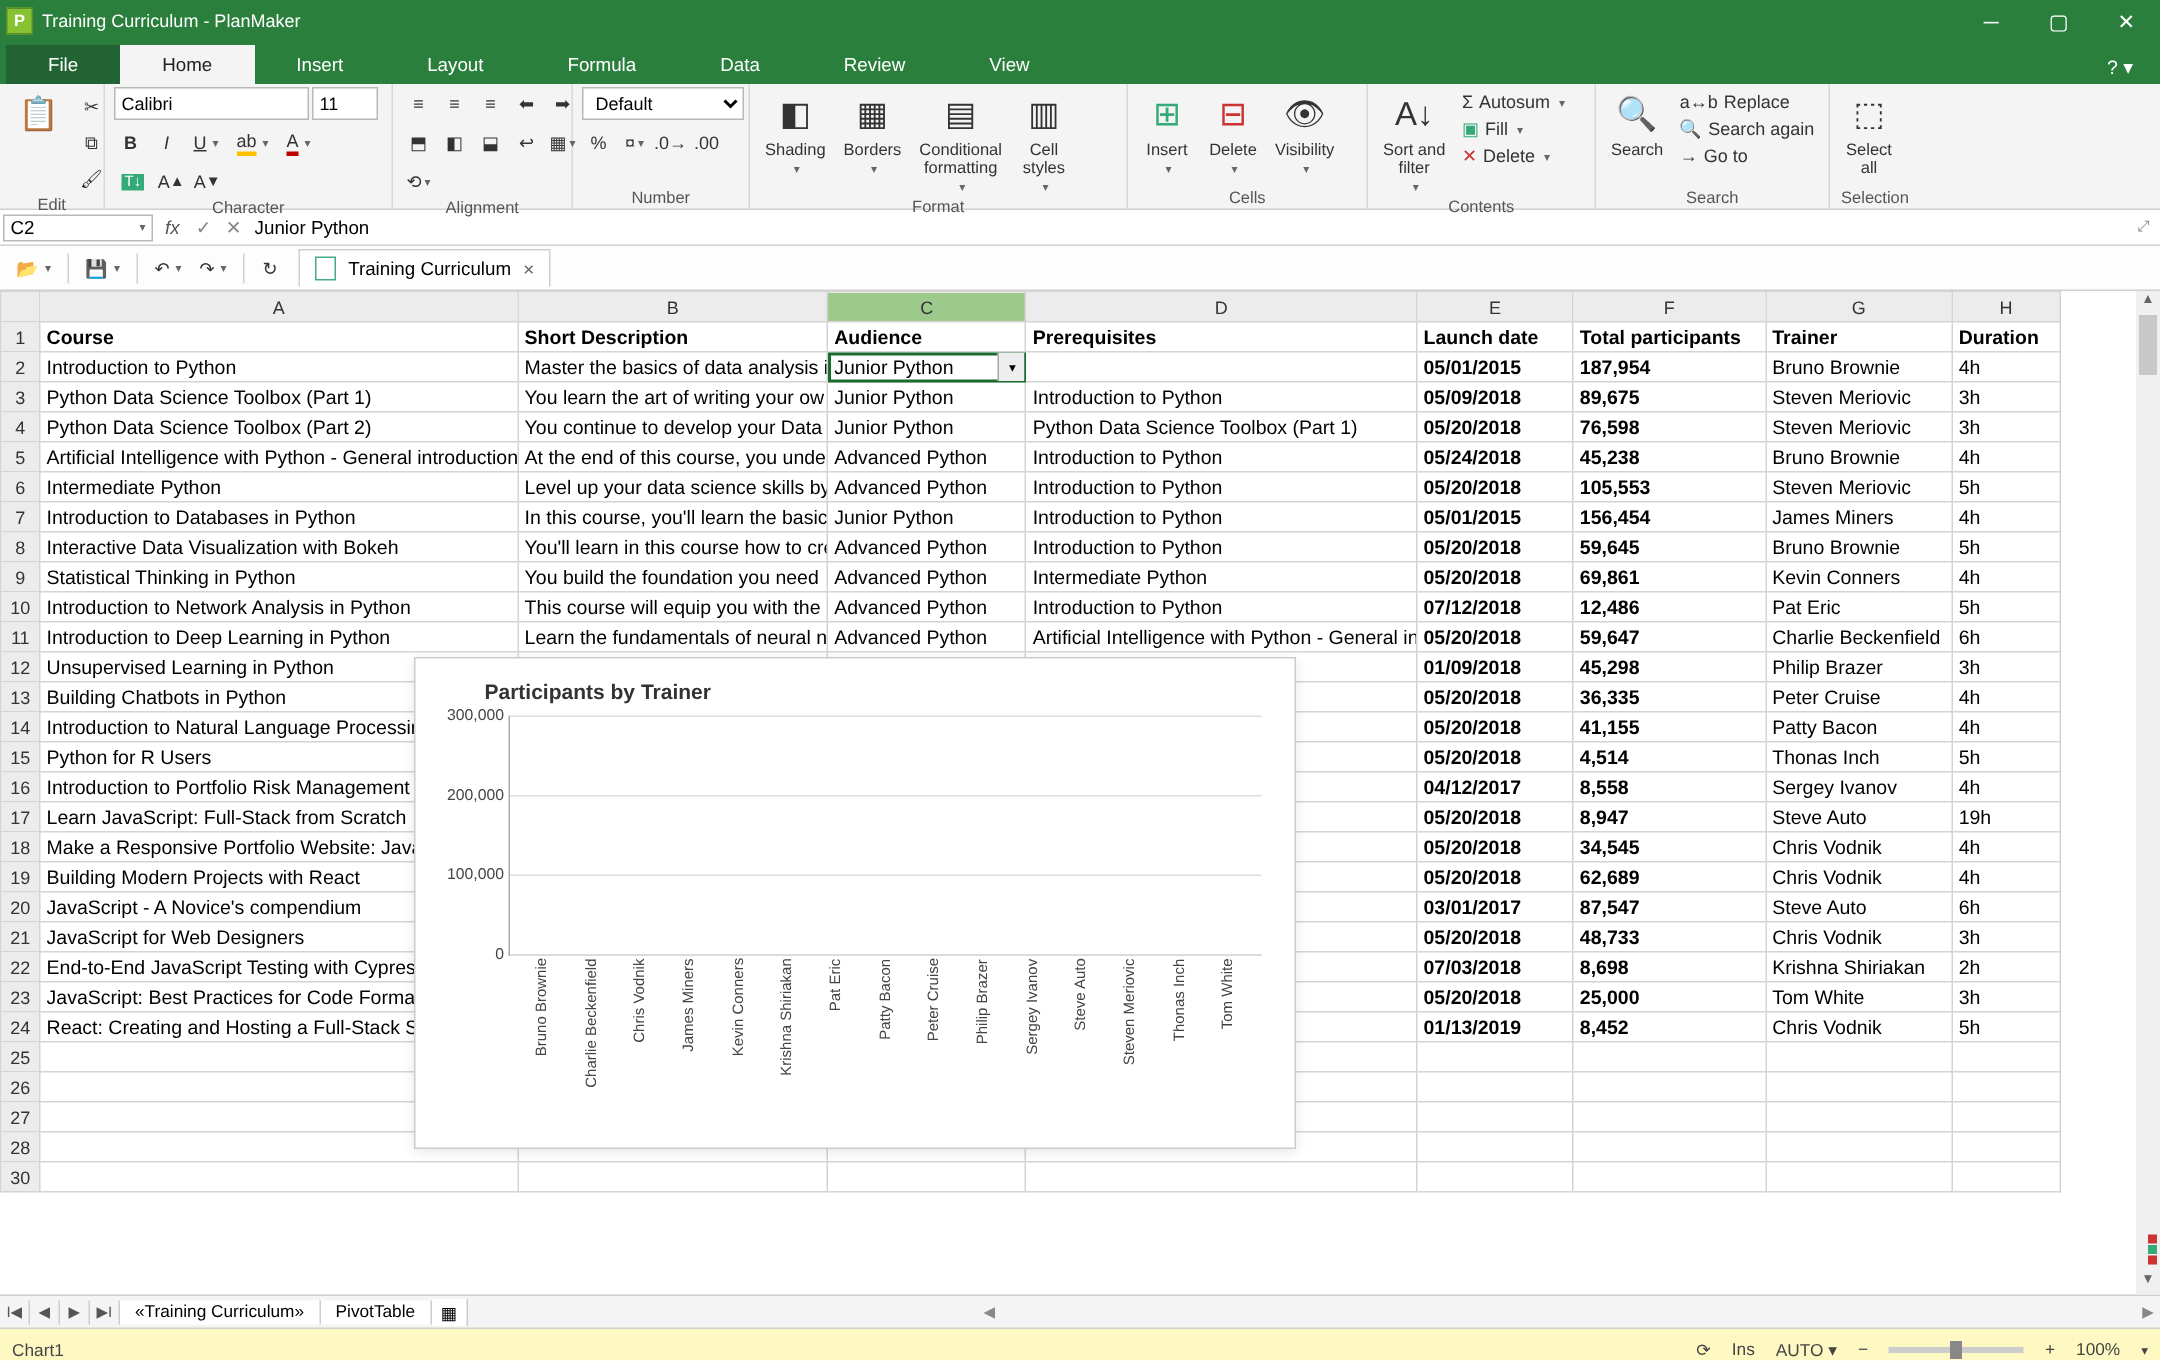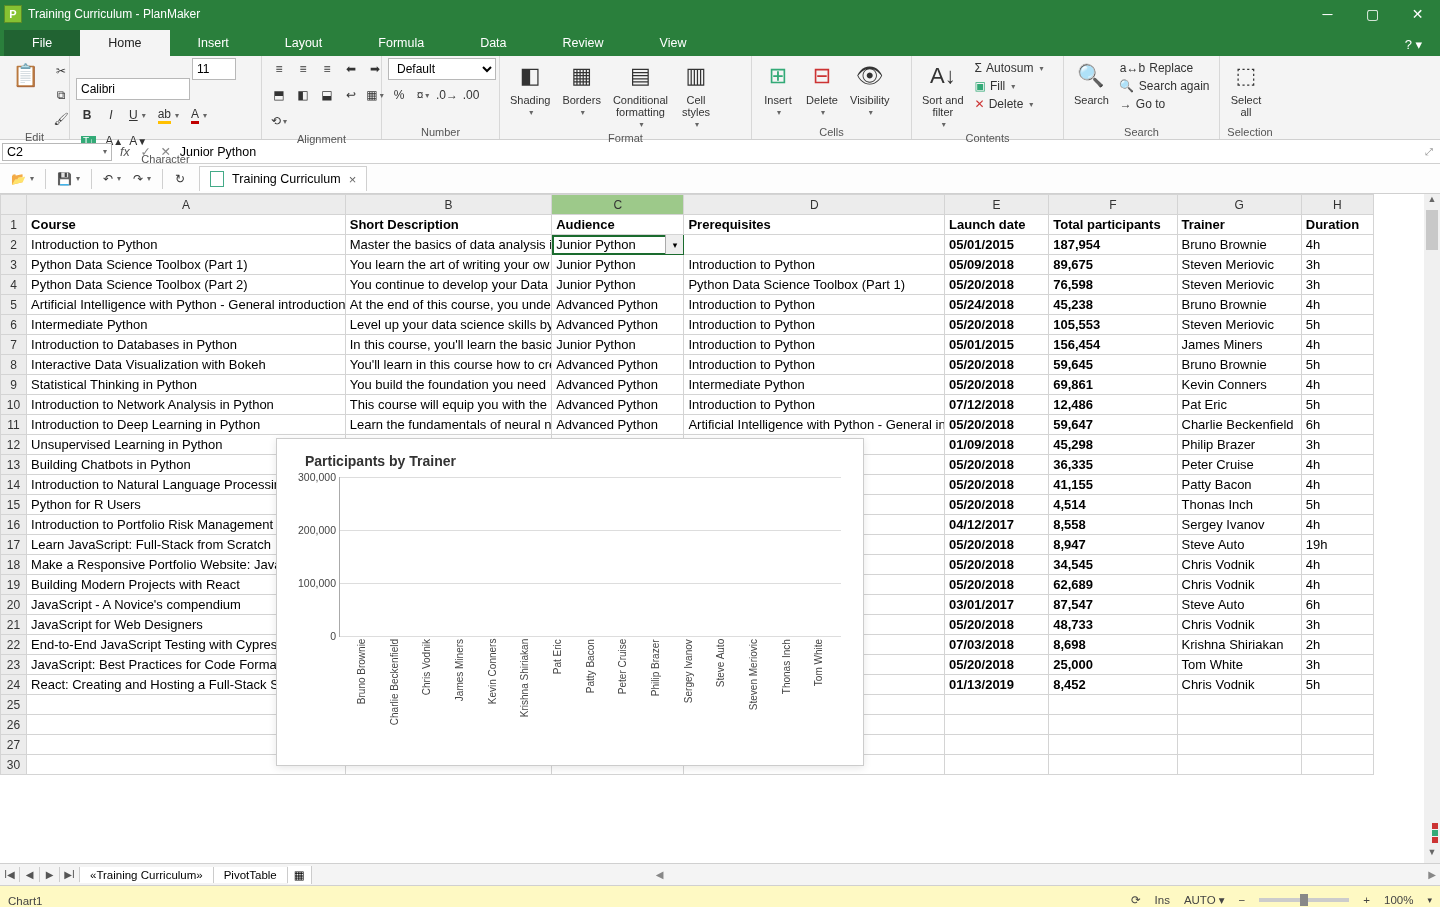--- a/index.html
+++ b/index.html
@@ -19,32 +19,32 @@
 .menubar .tab.active { background: #f4f4f4; color: #222; }
 .menubar .help { margin-left: auto; margin-right: 10px; color: #fff; font-size: 13px; padding: 4px 8px; }
 
 
 .ribbon { height: 84px; background: #f4f4f4; border-bottom: 1px solid #d0d0d0; display: flex; }
 .rgroup { border-right: 1px solid #d8d8d8; padding: 2px 6px 1px 6px; display: flex; flex-direction: column; }
 .rgroup .body { flex: 1; display: flex; align-items: flex-start; gap: 4px; }
 .rgroup .label { text-align: center; font-size: 11px; color: #555; padding-top: 1px; }
 .stack { display: flex; flex-direction: column; gap: 2px; }
 .fontbox, .sizebox, .stylebox { border: 1px solid #b8b8b8; background: #fff; font-size: 12px; padding: 2px 4px; height: 22px; }
-.fontbox { width: 114px; margin-top: 20px; } .sizebox { width: 44px; } .stylebox { width: 108px; }
+.fontbox { width: 130px; } .sizebox { width: 44px; } .stylebox { width: 108px; }
 .btnrow { display: flex; gap: 2px; }
 .ibtn { width: 22px; height: 22px; display: flex; align-items: center; justify-content: center; font-size: 12px; color: #333; cursor: pointer; border: 1px solid transparent; }
 .ibtn.wide { width: auto; padding: 0 4px; gap: 2px; }
 .bigbtn { display: flex; flex-direction: column; align-items: center; gap: 2px; cursor: pointer; padding: 2px 4px; font-size: 11px; color: #333; text-align: center; }
 .bigbtn .bicon { width: 32px; height: 32px; display: flex; align-items: center; justify-content: center; font-size: 22px; }
 .sidebtn { font-size: 12px; color: #333; display: flex; align-items: center; gap: 4px; padding: 1px 3px; cursor: pointer; white-space: nowrap; }
 .drop::after { content: "▾"; font-size: 8px; margin-left: 2px; color: #666; }
 
 
 .formulabar { height: 24px; border-bottom: 1px solid #d0d0d0; display: flex; align-items: center; font-size: 12.5px; background: #fff; }
-.namebox { width: 110px; border: 1px solid #b8b8b8; margin: 1px 2px; padding: 1px 4px; background: #fff; display: flex; justify-content: space-between; align-items: center; }
+.namebox { width: 100px; border: 1px solid #b8b8b8; margin: 1px 2px; padding: 1px 4px; background: #fff; display: flex; justify-content: space-between; align-items: center; }
 .fx { padding: 0 6px; font-style: italic; color: #555; }
 .fbtn { width: 20px; text-align: center; color: #888; }
 .finput { flex: 1; padding: 0 4px; }
 .expand { width: 22px; text-align: center; color: #888; font-size: 10px; }
 
 
 .qtoolbar { height: 30px; border-bottom: 1px solid #d0d0d0; display: flex; align-items: center; gap: 2px; padding: 0 6px; font-size: 13px; background: #fdfdfd; }
 .qtoolbar .sep { width: 1px; height: 20px; background: #d0d0d0; margin: 0 4px; }
 .doc-tab { display: flex; align-items: center; gap: 8px; border: 1px solid #d0d0d0; border-bottom: none; padding: 4px 10px; font-size: 12.5px; margin-left: 6px; background: #fff; }
 .doc-tab .dicon { width: 14px; height: 16px; background: #fff; border: 1px solid #4a8; position: relative; }
@@ -61,21 +61,21 @@
 table.sheet tr.hdr td { font-weight: bold; background: #fff; }
 td.num { text-align: right; font-weight: bold; }
 td.selcell { outline: 2px solid #1a6b2e; outline-offset: -2px; position: relative; }
 td.selcell .dropbtn { position: absolute; right: 0; top: 0; bottom: 0; width: 18px; background: #eee; border-left: 1px solid #aaa; display: flex; align-items: center; justify-content: center; font-size: 9px; }
 
 
 .cA{width:318px}.cB{width:206px}.cC{width:132px}.cD{width:260px}.cE{width:104px}.cF{width:128px}.cG{width:124px}.cH{width:72px}
 
 
 .chart { position: absolute; left: 276px; top: 244px; width: 588px; height: 328px; background: #fff; border: 1px solid #ccc; box-shadow: 0 2px 8px rgba(0,0,0,.1); padding: 10px 12px 4px 12px; }
-.chart .ctitle { font-size: 14px; font-weight: bold; color: #333; margin: 4px 0 8px 16px; }
+.chart .ctitle { font-size: 14px; font-weight: bold; color: #333; margin: 4px 0 8px 34px; }
 .chart .plot { position: relative; height: 160px; margin-left: 50px; margin-right: 10px; border-left: 1px solid #aaa; border-bottom: 1px solid #aaa; }
 .chart .grid-line { position: absolute; left: 0; right: 0; border-top: 1px solid #ddd; }
 .chart .ylab { position: absolute; right: 100%; font-size: 10.5px; color: #444; padding-right: 4px; transform: translateY(-50%); white-space: nowrap; }
 .chart .bars { position: absolute; inset: 0; display: flex; align-items: flex-end; gap: 4px; padding: 0 6px; }
 .chart .bar { flex: 1; display: flex; justify-content: center; align-items: flex-end; }
 .chart .barfill { width: 20px; background: #f7b500; }
 .chart .xlabels { display: flex; margin-left: 50px; margin-right: 10px; padding: 2px 6px 0 6px; }
 .chart .xlab { flex: 1; display: flex; justify-content: center; }
 .chart .xlab span { font-size: 10px; color: #444; writing-mode: vertical-rl; transform: rotate(180deg); max-height: 120px; text-align: right; }
 
@@ -671,20 +671,31 @@
             <td></td>
             <td></td>
             <td></td>
             <td></td>
             <td class="num"></td>
             <td class="num"></td>
             <td></td>
             <td></td>
           </tr>
           <tr>
+            <th class="rowh">28</th>
+            <td></td>
+            <td></td>
+            <td></td>
+            <td></td>
+            <td class="num"></td>
+            <td class="num"></td>
+            <td></td>
+            <td></td>
+          </tr>
+          <tr>
             <th class="rowh">30</th>
             <td></td>
             <td></td>
             <td></td>
             <td></td>
             <td class="num"></td>
             <td class="num"></td>
             <td></td>
             <td></td>
           </tr>

